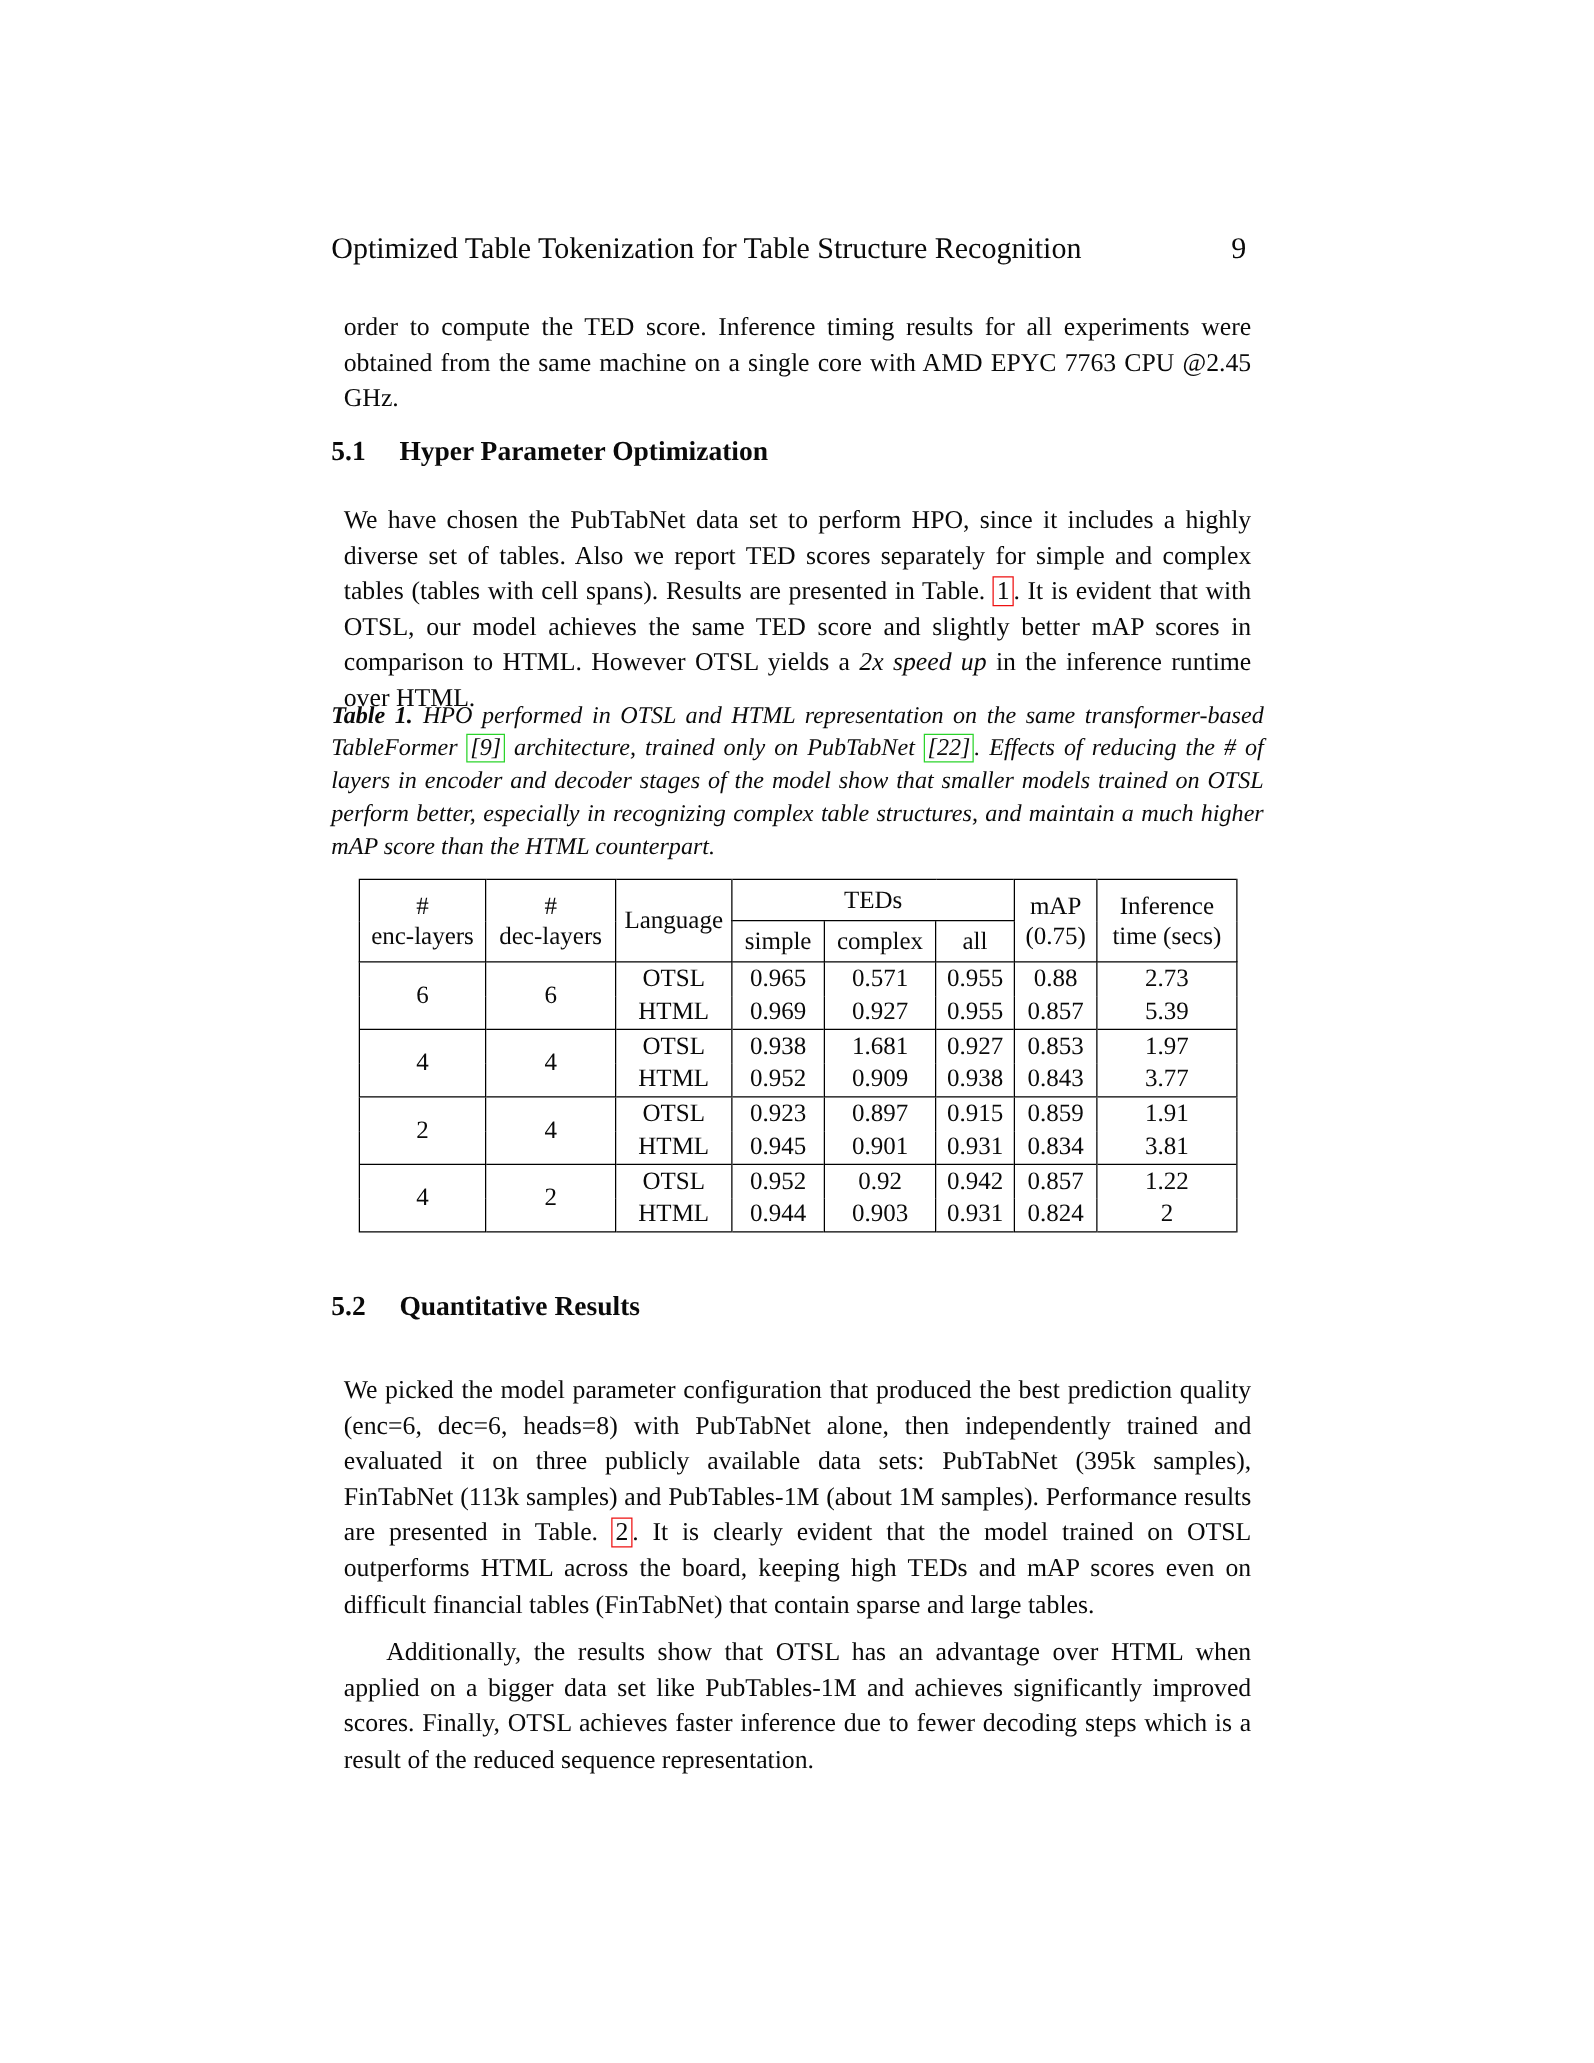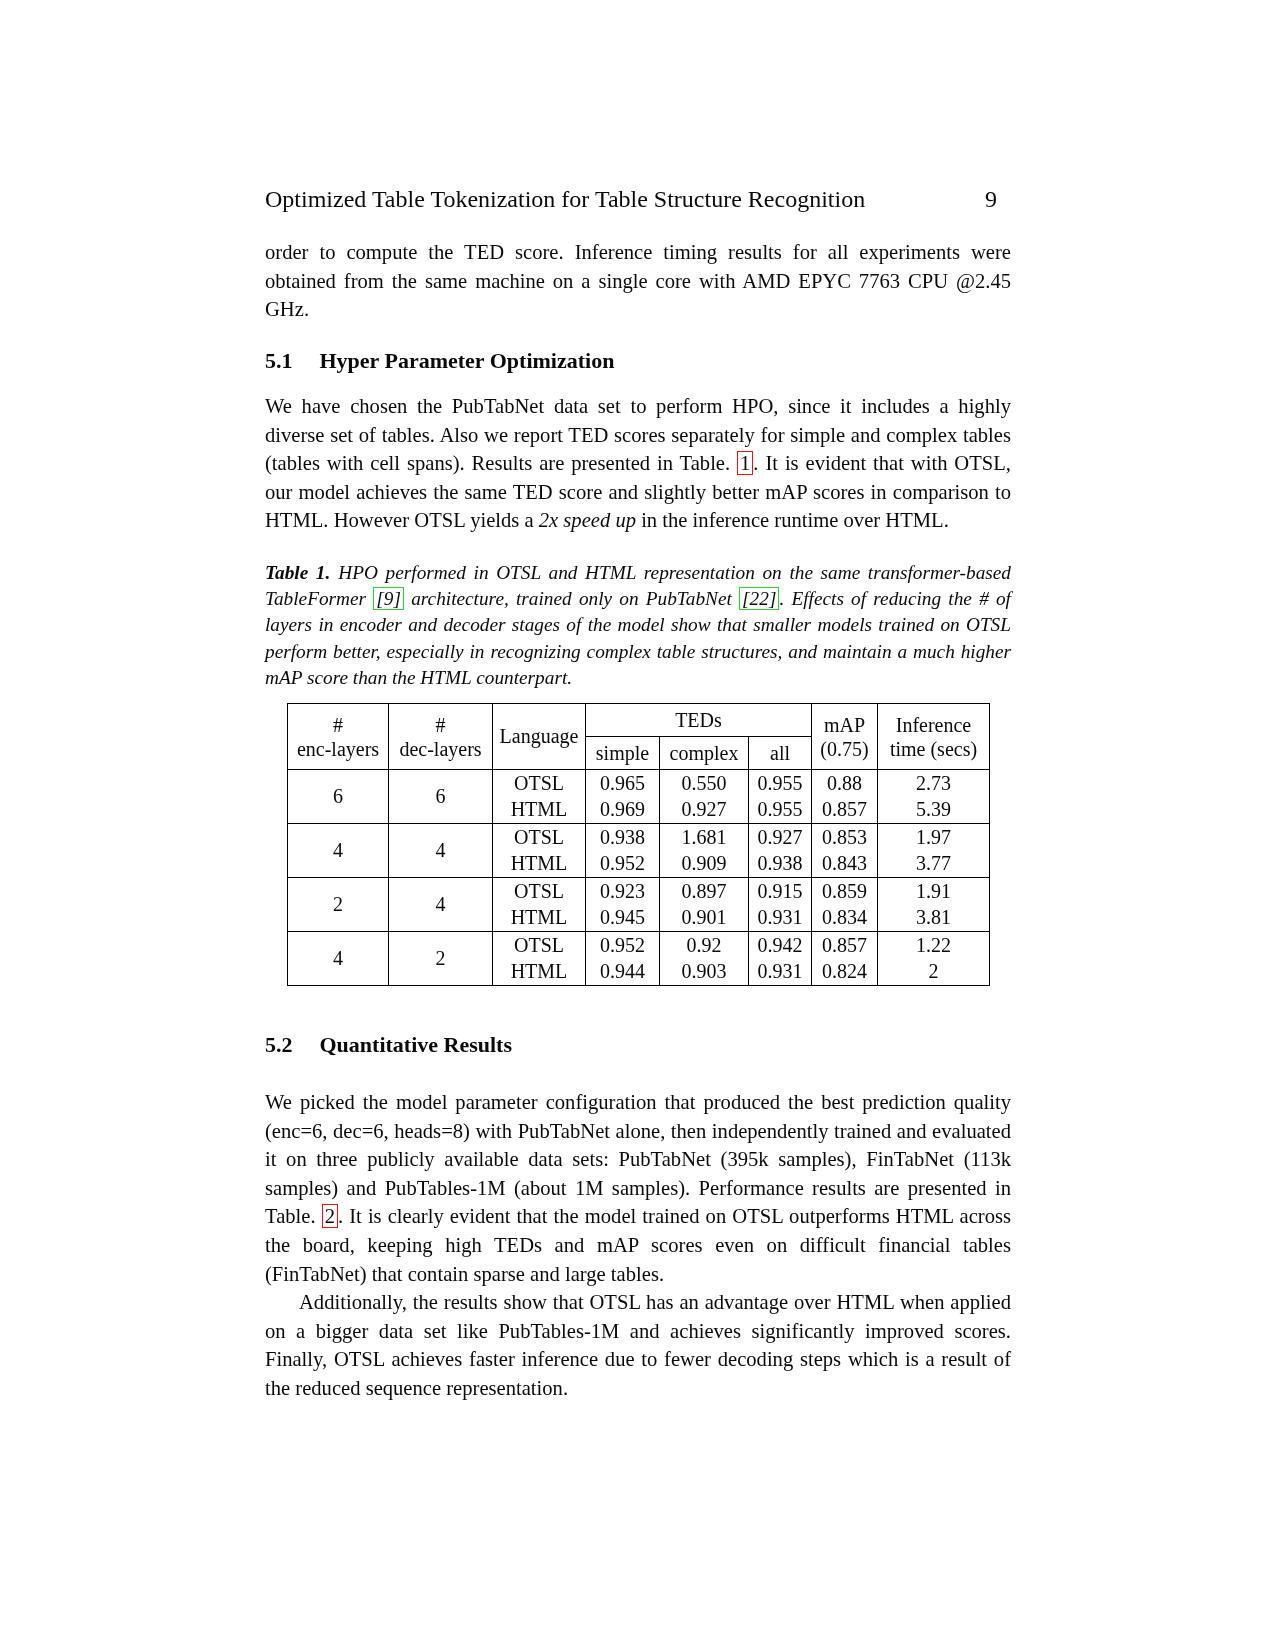--- a/index.html
+++ b/index.html
@@ -10,21 +10,21 @@
   }
   .content { position:absolute; left:265px; top:0; width:746px; }
   .block { position:absolute; left:0; right:0; }
 
   
   #running-head { top:186px; font-size:24px; text-align:left; }
   #page-number { position:absolute; right:14px; top:0; }
 
   
   .bodytext { font-size:20.6px; line-height:28.6px; text-align:justify; }
-  .bodytext p { margin:0; }
+  .bodytext p { margin:10px; }
   .indent { text-indent:34px; }
   #para-intro { top:238px; }
   #para-51 { top:392px; }
   #para-52 { top:1088px; }
 
   
   .sec-heading { font-weight:bold; font-size:22px; }
   #sec-51 { top:348px; }
   #sec-52 { top:1032px; }
   .sec-num { margin-right:27px; }
@@ -122,21 +122,21 @@
               <th>complex</th>
               <th>all</th>
             </tr>
           </thead>
           <tbody>
             <tr class="gs">
               <td rowspan="2">6</td>
               <td rowspan="2">6</td>
               <td>OTSL</td>
               <td>0.965</td>
-              <td>0.550</td>
+              <td>0.571</td>
               <td>0.955</td>
               <td class="b">0.88</td>
               <td class="b">2.73</td>
             </tr>
             <tr>
               <td>HTML</td>
               <td>0.969</td>
               <td>0.927</td>
               <td>0.955</td>
               <td>0.857</td>

